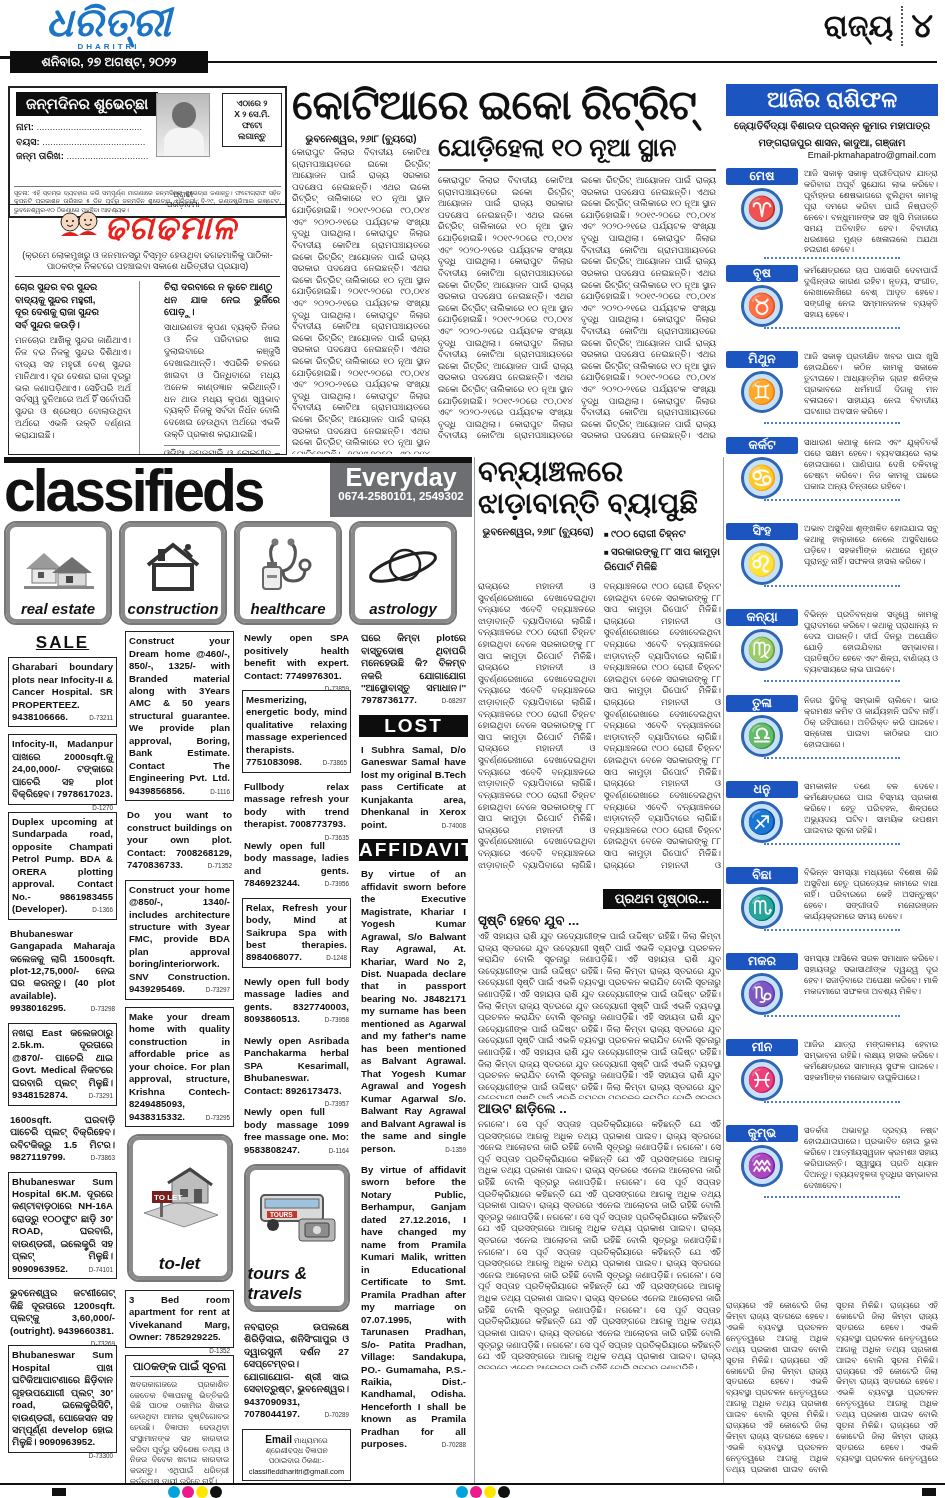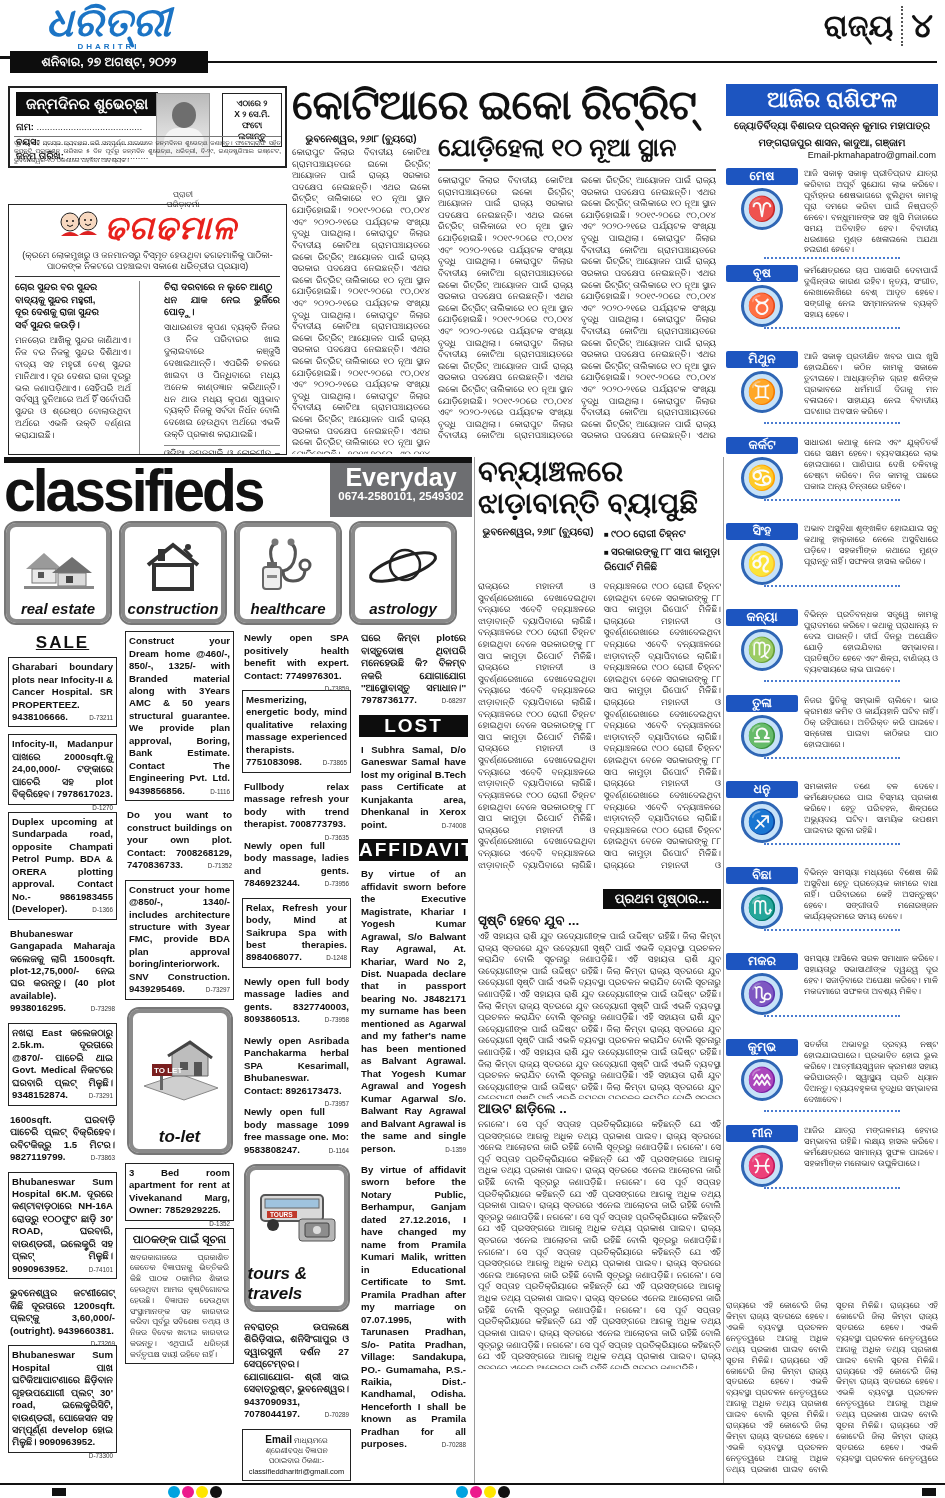--- a/index.html
+++ b/index.html
@@ -15,21 +15,21 @@
   .date-bar{position:absolute;left:10px;top:51px;width:198px;height:22px;background:#0d0d0d;
             color:#fff;font-size:12.5px;font-weight:700;display:flex;align-items:center;justify-content:center;}
   .mast-rule{position:absolute;left:208px;right:8px;top:61px;height:2px;background:#111;}
   .tick{position:absolute;left:0;top:56px;width:10px;height:3px;background:#111;}
   .section-wrap{position:absolute;right:12px;top:6px;display:flex;align-items:center;gap:8px;}
   .section-name{font-size:30px;font-weight:800;}
   .section-div{width:0;height:40px;border-left:2px dotted #555;}
   .page-no{font-size:34px;font-weight:800;}
 
   
-  #birthday{position:absolute;left:8px;top:86px;width:279px;height:82px;border:2px solid #222;padding:4px 6px;}
+  #birthday{position:absolute;left:8px;top:86px;width:279px;height:132px;border:2px solid #222;padding:4px 6px;}
   .bd-title{background:#0d0d0d;color:#fff;font-weight:800;font-size:15px;display:inline-block;padding:3px 10px;}
   .bd-fields{margin-top:4px;font-size:9.5px;line-height:1.55;}
   .bd-field span.dots{color:#333;}
   .bd-photo{position:absolute;left:146px;top:5px;width:54px;height:64px;border:1px solid #999;
             background:linear-gradient(180deg,#b9b9b9 0%,#d9d9d9 55%,#efefef 100%);overflow:hidden;}
   .bd-photo .head{position:absolute;left:15px;top:8px;width:24px;height:26px;border-radius:50%;background:#6e6e6e;}
   .bd-photo .body{position:absolute;left:7px;top:34px;width:40px;height:30px;border-radius:14px 14px 0 0;background:#f4f4f4;}
   .bd-caption{position:absolute;left:136px;top:71px;width:74px;text-align:center;font-size:8px;line-height:1.2;margin-top:31px;}
   .bd-slot{position:absolute;left:212px;top:5px;width:60px;height:54px;border:1.5px solid #222;
            font-size:8.5px;font-weight:700;text-align:center;display:flex;align-items:center;justify-content:center;padding:10px;}
@@ -340,20 +340,23 @@
           </div>
 
           <div class="ad" data-name="classified-ad">
             <span class="ad-text">Do you want to construct buildings on your own plot. Contact: 7008268129, 7470836733.</span><span class="ad-id">D-71352</span>
           </div>
 
           <div class="ad boxed" data-name="classified-ad">
             <span class="ad-text">Construct your home @850/-, 1340/- includes architecture structure with 3year FMC, provide BDA plan approval boring/interiorwork. SNV Construction. 9439295469.</span><span class="ad-id">D-73297</span>
           </div>
 
+          <div class="ad boxed" data-name="classified-ad">
+            <span class="ad-text">Make your dream home with quality construction in affordable price as your choice. For plan approval, structure, Krishna Contech- 8249485093, 9438315332.</span><span class="ad-id">D-73295</span>
+          </div>
 
         <div class="cat-box mini-cat" data-name="category-to-let">
           <span class="cat-icon" data-name="to-let-icon">
             <svg width="84" height="74" viewBox="0 0 84 74">
               <path d="M6 52 L42 40 L80 54 L46 66 Z" fill="#cfcfcf" stroke="#888"></path>
               <path d="M34 20 L52 10 L70 22 L70 42 L34 42 Z" fill="#bdbdbd" stroke="#666"></path>
               <path d="M30 22 L52 8 L74 24" fill="none" stroke="#444" stroke-width="3"></path>
               <rect x="42" y="28" width="8" height="8" fill="#555"></rect>
                 <rect x="56" y="28" width="8" height="14" fill="#555"></rect>
               <rect x="14" y="30" width="20" height="12" fill="#7a1f1f"></rect>
@@ -575,33 +578,33 @@
         <div class="sign-left">
           <span class="sign-label" data-name="zodiac-name-badge">ମକର</span>
           <span class="sign-circle" data-name="zodiac-icon">♑</span>
         </div>
         <div class="sign-text" data-name="zodiac-forecast-text">ସମସ୍ୟା ଆସିଲେ ସରଳ ସମାଧାନ କରିବେ। ସହାୟତାରୁ ସଭାସାଥୀଙ୍କ ଦ୍ୱନ୍ଦ୍ୱ ଦୂର ହେବ। ସଜାଡ଼ିବାରେ ଅପେକ୍ଷା କରିବେ। ମାଳି ମକଦ୍ଦମାରେ ସଫଳତା ଅବଶ୍ୟ ମିଳିବ।</div>
         <div class="sign-sep" data-name="zodiac-separator"></div>
       </div>
 
       <div class="sign" data-name="zodiac-entry">
         <div class="sign-left">
+          <span class="sign-label" data-name="zodiac-name-badge">ମୀନ</span>
+          <span class="sign-circle" data-name="zodiac-icon">♓</span>
+        </div>
+        <div class="sign-text" data-name="zodiac-forecast-text">ଆଜିର ଯାତ୍ରା ମଙ୍ଗଳମୟ ହେବାର ସମ୍ଭାବନା ରହିଛି। ଲକ୍ଷ୍ୟ ହାସଲ କରିବେ। କର୍ମକ୍ଷେତ୍ରରେ ସାମାନ୍ୟ ସୁଫଳ ପାଇବେ। ସହକର୍ମୀଙ୍କ ମନୋଭାବ ଉଘୁଳିପାରେ।</div>
+        <div class="sign-sep" data-name="zodiac-separator"></div>
+      </div>
+
+      <div class="sign" data-name="zodiac-entry">
+        <div class="sign-left">
           <span class="sign-label" data-name="zodiac-name-badge">କୁମ୍ଭ</span>
           <span class="sign-circle" data-name="zodiac-icon">♒</span>
         </div>
         <div class="sign-text" data-name="zodiac-forecast-text">ସତର୍କତା ଅଭାବରୁ ଦ୍ରବ୍ୟ ନଷ୍ଟ ହୋଇଯାଇପାରେ। ପ୍ରଭାବିତ ହୋଇ ଭୁଲ କରିବେ। ଆତ୍ମୀୟସ୍ୱଜନ କ୍ରମଶଃ ସହାୟ କରିପାରନ୍ତି। ସ୍ୱାସ୍ଥ୍ୟ ପ୍ରତି ଧ୍ୟାନ ଦିଅନ୍ତୁ। ବ୍ୟୟବହୁଳତା ବୃଦ୍ଧିର ସମ୍ଭାବନା ଦେଖାଦେବ।</div>
-        <div class="sign-sep" data-name="zodiac-separator"></div>
-      </div>
-
-      <div class="sign" data-name="zodiac-entry">
-        <div class="sign-left">
-          <span class="sign-label" data-name="zodiac-name-badge">ମୀନ</span>
-          <span class="sign-circle" data-name="zodiac-icon">♓</span>
-        </div>
-        <div class="sign-text" data-name="zodiac-forecast-text">ଆଜିର ଯାତ୍ରା ମଙ୍ଗଳମୟ ହେବାର ସମ୍ଭାବନା ରହିଛି। ଲକ୍ଷ୍ୟ ହାସଲ କରିବେ। କର୍ମକ୍ଷେତ୍ରରେ ସାମାନ୍ୟ ସୁଫଳ ପାଇବେ। ସହକର୍ମୀଙ୍କ ମନୋଭାବ ଉଘୁଳିପାରେ।</div>
         <div class="sign-sep" data-name="zodiac-separator"></div>
       </div>
 
   </aside>
 
   <section id="bottom-right" data-name="continuation-text-block">
     <div class="br-cols" data-name="continuation-columns">
       <span>ରାଜ୍ୟରେ ଏହି କୋଟେରି ଜିଲା କିମ୍ବା ରାଜ୍ୟ ସ୍ତରରେ ହେବେ। ଏଭଳି ବ୍ୟବସ୍ଥା ପ୍ରଚଳନ ନେତୃତ୍ୱରେ ଆଗକୁ ଅଧିକ ତଥ୍ୟ ପ୍ରକାଶ ପାଇବ ବୋଲି ସୂଚନା ମିଳିଛି। ରାଜ୍ୟରେ ଏହି କୋଟେରି ଜିଲା କିମ୍ବା ରାଜ୍ୟ ସ୍ତରରେ ହେବେ। ଏଭଳି ବ୍ୟବସ୍ଥା ପ୍ରଚଳନ ନେତୃତ୍ୱରେ ଆଗକୁ ଅଧିକ ତଥ୍ୟ ପ୍ରକାଶ ପାଇବ ବୋଲି ସୂଚନା ମିଳିଛି। ରାଜ୍ୟରେ ଏହି କୋଟେରି ଜିଲା କିମ୍ବା ରାଜ୍ୟ ସ୍ତରରେ ହେବେ। ଏଭଳି ବ୍ୟବସ୍ଥା ପ୍ରଚଳନ ନେତୃତ୍ୱରେ ଆଗକୁ ଅଧିକ ତଥ୍ୟ ପ୍ରକାଶ ପାଇବ ବୋଲି ସୂଚନା ମିଳିଛି। ରାଜ୍ୟରେ ଏହି କୋଟେରି ଜିଲା କିମ୍ବା ରାଜ୍ୟ ସ୍ତରରେ ହେବେ। ଏଭଳି ବ୍ୟବସ୍ଥା ପ୍ରଚଳନ ନେତୃତ୍ୱରେ ଆଗକୁ ଅଧିକ ତଥ୍ୟ ପ୍ରକାଶ ପାଇବ ବୋଲି ସୂଚନା ମିଳିଛି। ରାଜ୍ୟରେ ଏହି କୋଟେରି ଜିଲା କିମ୍ବା ରାଜ୍ୟ ସ୍ତରରେ ହେବେ। ଏଭଳି ବ୍ୟବସ୍ଥା ପ୍ରଚଳନ ନେତୃତ୍ୱରେ ଆଗକୁ ଅଧିକ ତଥ୍ୟ ପ୍ରକାଶ ପାଇବ ବୋଲି ସୂଚନା ମିଳିଛି। ରାଜ୍ୟରେ ଏହି କୋଟେରି ଜିଲା କିମ୍ବା ରାଜ୍ୟ ସ୍ତରରେ ହେବେ। ଏଭଳି ବ୍ୟବସ୍ଥା ପ୍ରଚଳନ ନେତୃତ୍ୱରେ ଆଗକୁ ଅଧିକ ତଥ୍ୟ ପ୍ରକାଶ ପାଇବ ବୋଲି ସୂଚନା ମିଳିଛି।</span>
       
     </div>

